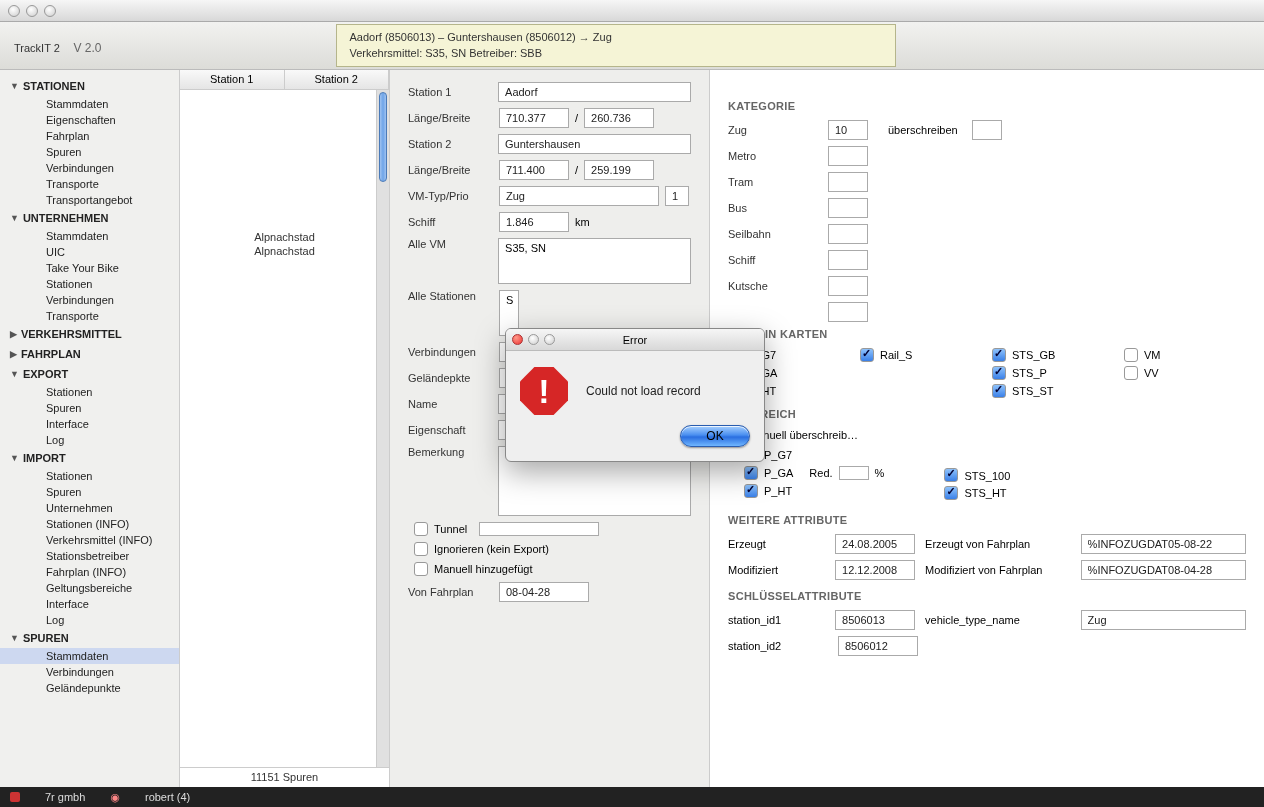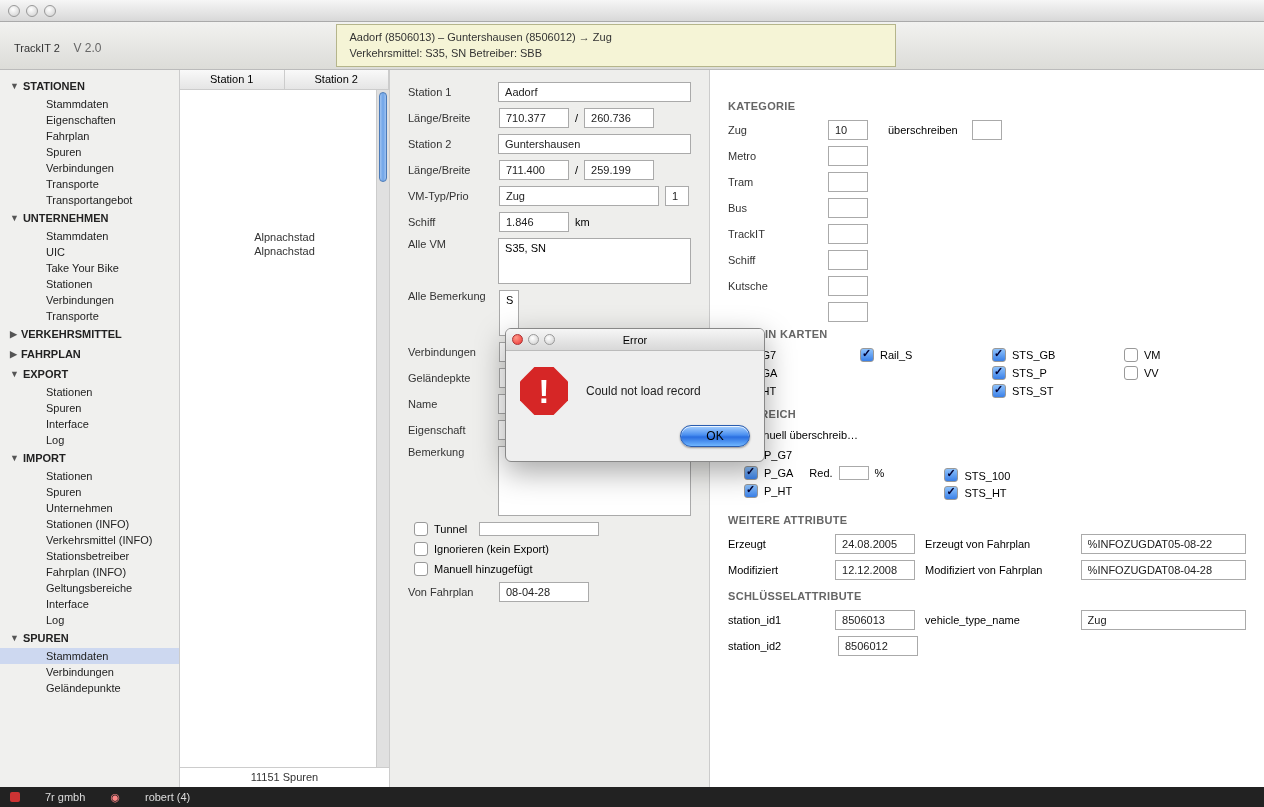--- a/index.html
+++ b/index.html
@@ -185,21 +185,21 @@
     <div class="form-row">
         <label>Schiff</label>
         <input type="text" style="width: 70px;" value="1.846">
         <span>km</span>
       </div>
     <div class="form-row" style="align-items:flex-start">
         <label>Alle VM</label>
         <textarea class="textarea" style="">S35, SN</textarea>
       </div>
     <div class="form-row" style="align-items:flex-start">
-        <label>Alle Bemerkung</label>
+        <label>Alle Stationen</label>
         <textarea class="textarea" style="height: 46px; width: 20px;">S</textarea>
       </div>
     <div class="form-row">
         <label>Verbindungen</label>
         <input type="text" style="width: 18px;" value="4">
       </div>
     <div class="form-row">
         <label>Geländepkte</label>
         <input type="text" style="width: 18px;" value="0">
       </div>
@@ -252,21 +252,21 @@
         </div>
         <div class="kat-row">
           <label>Tram</label>
           <input type="text" value="" style="">
         </div>
         <div class="kat-row">
           <label>Bus</label>
           <input type="text" value="" style="">
         </div>
         <div class="kat-row">
-          <label>TrackIT</label>
+          <label>Seilbahn</label>
           <input type="text" value="" style="">
         </div>
         <div class="kat-row">
           <label>Schiff</label>
           <input type="text" value="" style="">
         </div>
         <div class="kat-row">
           <label>Kutsche</label>
           <input type="text" value="" style="">
         </div>

